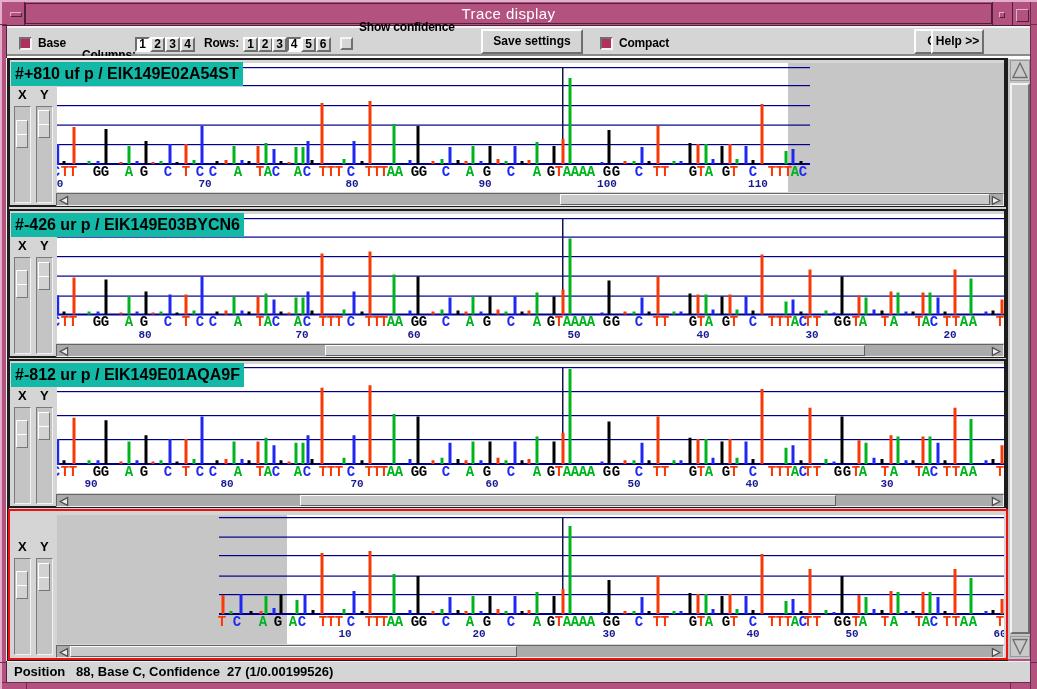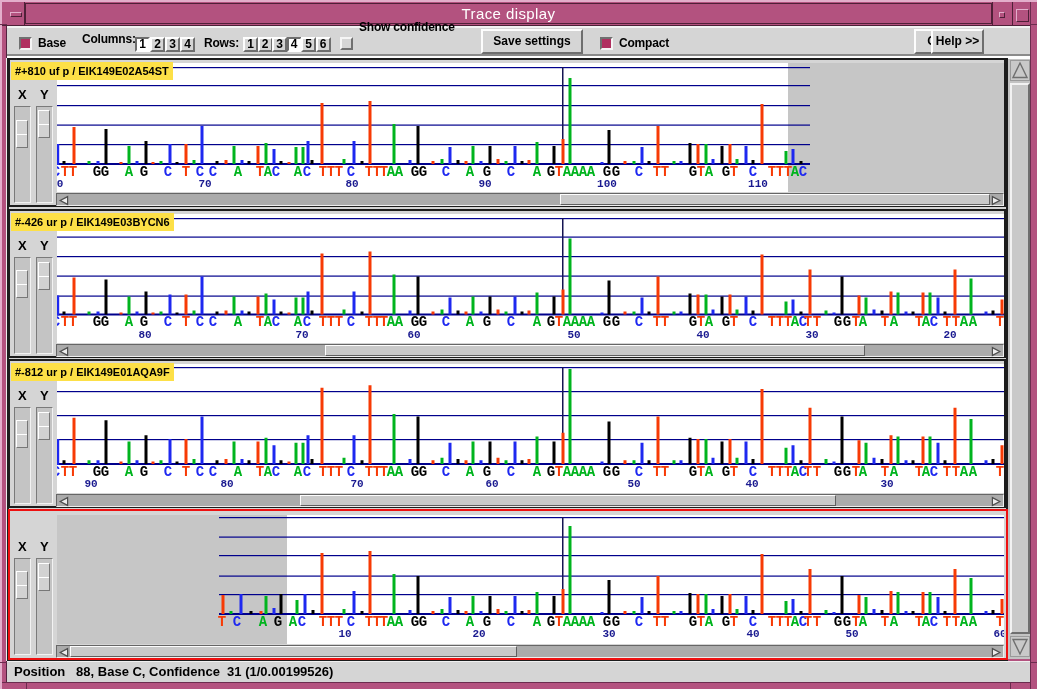--- a/index.html
+++ b/index.html
@@ -16,22 +16,22 @@
 .ck.off{background:#d5d5d5;border-top:2px solid #f5f5f5;border-left:2px solid #f5f5f5;
  border-bottom:2px solid #707070;border-right:2px solid #707070;}
 .tlab{position:absolute;font-weight:bold;font-size:12px;letter-spacing:-0.2px;color:#000;white-space:pre;}
 .tbtn{position:absolute;font-weight:bold;font-size:12px;color:#000;text-align:center;
  background:#d5d5d5;border-top:2px solid #fdfdfd;border-left:2px solid #fdfdfd;
  border-bottom:2px solid #6e6e6e;border-right:2px solid #6e6e6e;}
 .tbtn.dn{background:#fff;border-top:2px solid #6e6e6e;border-left:2px solid #6e6e6e;
  border-bottom:2px solid #fdfdfd;border-right:2px solid #fdfdfd;}
 #cont{left:7px;top:58px;width:1001px;height:603px;background:#d5d5d5;
  border:2px solid #1c1c1c;}
-.plabel{position:absolute;background:#fde047;color:#000;
- font-weight:bold;font-size:11px;padding:2.5px 4px 3px 4px;white-space:pre;}
+.plabel{position:absolute;background:#14b8a6;color:#000;
+ font-weight:bold;font-size:16px;padding:2.5px 4px 3px 4px;white-space:pre;}
 .xy{position:absolute;font-weight:bold;font-size:13px;color:#000;}
 .strough{position:absolute;background:#c4c4c4;
  border-top:1.5px solid #7a7a7a;border-left:1.5px solid #7a7a7a;
  border-bottom:1.5px solid #f2f2f2;border-right:1.5px solid #f2f2f2;}
 .sthumb{position:absolute;background:#d2d2d2;
  border-top:1px solid #fff;border-left:1px solid #fff;
  border-bottom:1px solid #777;border-right:1px solid #777;}
 .sline{position:absolute;left:0;top:13px;width:100%;height:1px;background:#909090;
  border-bottom:1px solid #fff;}
 .hsb{position:absolute;background:#ababab;
@@ -50,21 +50,21 @@
     <div class="tsep" style="left:24px"></div>
     <div class="abs" style="left:10px;top:12px;width:12px;height:5px;background:#b3527f;border-top:1px solid #e3aecb;border-left:1px solid #e3aecb;border-bottom:1px solid #4f2038;border-right:1px solid #4f2038"></div>
     <div id="title">Trace display</div>
     <div class="tsep" style="left:992px"></div>
     <div class="tsep" style="left:1012px"></div>
     <div class="abs" style="left:999px;top:12px;width:6px;height:6px;background:#b3527f;border-top:1px solid #e3aecb;border-left:1px solid #e3aecb;border-bottom:1px solid #4f2038;border-right:1px solid #4f2038"></div>
     <div class="abs" style="left:1016px;top:9px;width:13px;height:13px;background:#b3527f;border-top:1px solid #e3aecb;border-left:1px solid #e3aecb;border-bottom:1px solid #4f2038;border-right:1px solid #4f2038"></div>
     <div class="abs" id="toolbar"></div>
     <div class="ck on" style="left:19px;top:37px"></div>
     <div class="tlab" style="left:38px;top:36px">Base</div>
-    <div class="tlab" style="left:82px;top:32px">Columns:</div>
+    <div class="tlab" style="left:82px;top:48px">Columns:</div>
     <div class="tbtn dn" style="left:135px;top:36.5px;width:15px;height:15px;line-height:11px">1</div>
     <div class="tbtn" style="left:150px;top:36.5px;width:15px;height:15px;line-height:11px">2</div>
     <div class="tbtn" style="left:165px;top:36.5px;width:15px;height:15px;line-height:11px">3</div>
     <div class="tbtn" style="left:180px;top:36.5px;width:15px;height:15px;line-height:11px">4</div>
     <div class="tlab" style="left:204px;top:36px">Rows:</div>
     <div class="tbtn" style="left:243px;top:36.5px;width:15px;height:15px;line-height:11px">1</div>
     <div class="tbtn" style="left:257.5px;top:36.5px;width:15px;height:15px;line-height:11px">2</div>
     <div class="tbtn" style="left:272px;top:36.5px;width:15px;height:15px;line-height:11px">3</div>
     <div class="tbtn dn" style="left:286.5px;top:36.5px;width:15px;height:15px;line-height:11px">4</div>
     <div class="tbtn" style="left:301px;top:36.5px;width:15px;height:15px;line-height:11px">5</div>
@@ -857,21 +857,21 @@
     </svg>
     <div class="hth" style="left:70px;top:646px;width:447px;height:11px"></div>
     <div class="abs" style="left:1008px;top:59px;width:23px;height:600px;background:#c3c3c3"></div>
     <div class="abs" style="left:1009.5px;top:60px;width:20px;height:21px;background:#c9c9c9;border:1px solid #9a9a9a"><svg width="18" height="19">
         <path d="M9 2 L16 16.5 L2 16.5 Z" fill="#c9c9c9" stroke="#6f6f6f" stroke-width="1.4"></path>
       </svg></div>
     <div class="abs" style="left:1009.5px;top:83px;width:20px;height:551px;background:#c9c9c9;border-top:2px solid #f2f2f2;border-left:2px solid #f2f2f2;border-bottom:2px solid #6f6f6f;border-right:2px solid #6f6f6f"></div>
     <div class="abs" style="left:1009.5px;top:636px;width:20px;height:21px;background:#c9c9c9;border:1px solid #9a9a9a"><svg width="18" height="19">
         <path d="M2 2.5 L16 2.5 L9 17 Z" fill="#c9c9c9" stroke="#6f6f6f" stroke-width="1.4"></path>
       </svg></div>
-    <div class="abs" id="status">Position   88, Base C, Confidence  31 (1/0.00199526)</div>
+    <div class="abs" id="status">Position   88, Base C, Confidence  27 (1/0.00199526)</div>
     <div class="abs" style="left:2px;top:682px;width:1033px;height:7px;background:#b3527f;border-top:1px solid #6b2c4e"></div>
     <div class="abs" style="left:1030px;top:2px;width:7px;height:687px;background:#b3527f;border-left:1px solid #6b2c4e"></div>
     <div class="abs" style="left:26px;top:683px;width:1px;height:6px;background:#6b2c4e"></div>
     <div class="abs" style="left:1010px;top:683px;width:1px;height:6px;background:#6b2c4e"></div>
     <div class="abs" style="left:0;top:24px;width:7px;height:1px;background:#6b2c4e"></div>
     <div class="abs" style="left:1031px;top:24px;width:6px;height:1px;background:#6b2c4e"></div>
     <div class="abs" style="left:0;top:662px;width:7px;height:1px;background:#6b2c4e"></div>
     <div class="abs" style="left:1031px;top:662px;width:6px;height:1px;background:#6b2c4e"></div>
   </div>
 </body></html>

